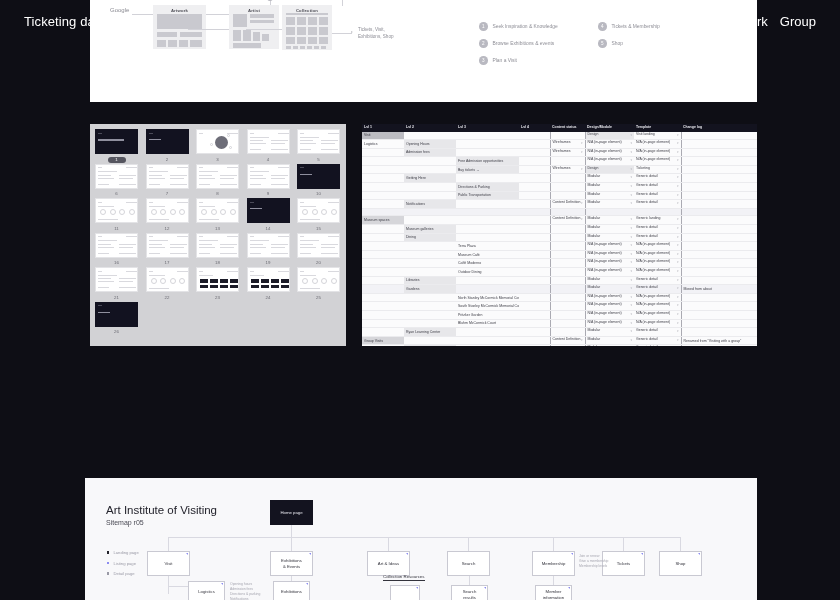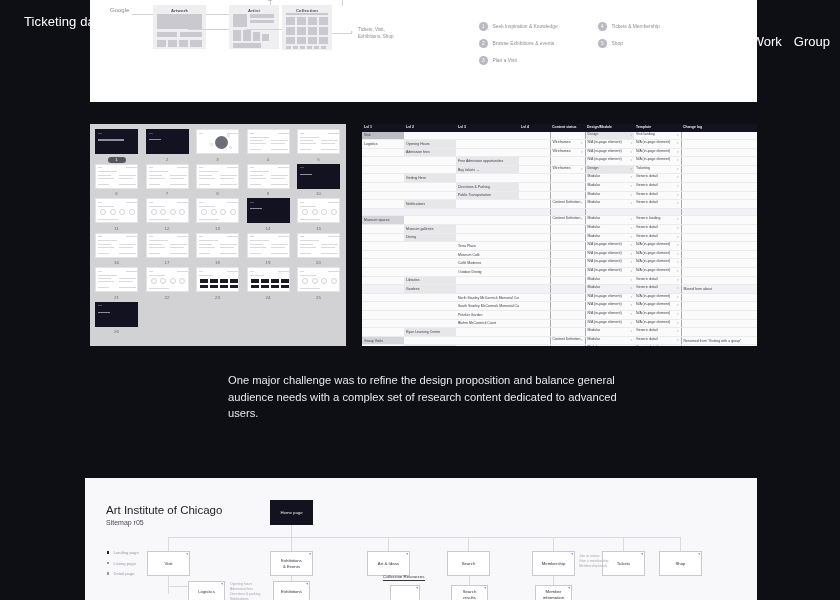--- a/index.html
+++ b/index.html
@@ -16,21 +16,21 @@
     position: absolute; top: 0; left: 0; width: 840px; height: 44px;
     display: flex; align-items: center; z-index: 40;
     pointer-events: none;
   }
   .brand {
     position: absolute; left: 24px; top: 14px;
     font-size: 13px; color: #ffffff; letter-spacing: .1px;
     white-space: nowrap; z-index: 20;
   }
   .brand.under { z-index: 5; }
-  .nav { position: absolute; right: 10px; top: 14px; display: flex; gap: 12px; z-index: 45; margin-top: 20px; }
+  .nav { position: absolute; right: 24px; top: 14px; display: flex; gap: 12px; z-index: 45; }
   .nav a { font-size: 13px; color: #ffffff; text-decoration: none; }
 
   
   .panel { position: absolute; overflow: hidden; }
 
   
   .p1 { left: 90px; top: 0; width: 667px; height: 102px; background: #ffffff; }
   .flow { position: absolute; left: 0; top: 0; width: 667px; height: 102px; }
   .google { position: absolute; left: 20px; top: 7px; font-size: 6px; color: #8b8b93; }
   .wf {
@@ -861,25 +861,24 @@
             <td class="vbar"></td>
             <td>Modular<span class="caret">▾</span></td>
             <td class="vbar">Generic detail<span class="caret">▾</span></td>
             <td></td>
           </tr>
         </tbody>
     </table>
   </div>
 
   <div class="copy">
-    <p>One major challenge was to refine the design proposition and balance general audience needs with a complex set of research content dedicated to advanced users.</p>
   </div>
 
   <div class="panel p4">
-    <div class="sm-title">Art Institute of Chicago</div>
+    <div class="sm-title">Art Institute of Visiting</div>
     <div class="sm-sub">Sitemap r05</div>
 
     <div class="sm-legend">
       <div class="li">
         <span class="mk a"></span>
         <span class="lt">Landing page</span>
       </div>
       <div class="li">
         <span class="mk b"></span>
         <span class="lt">Listing page</span>

